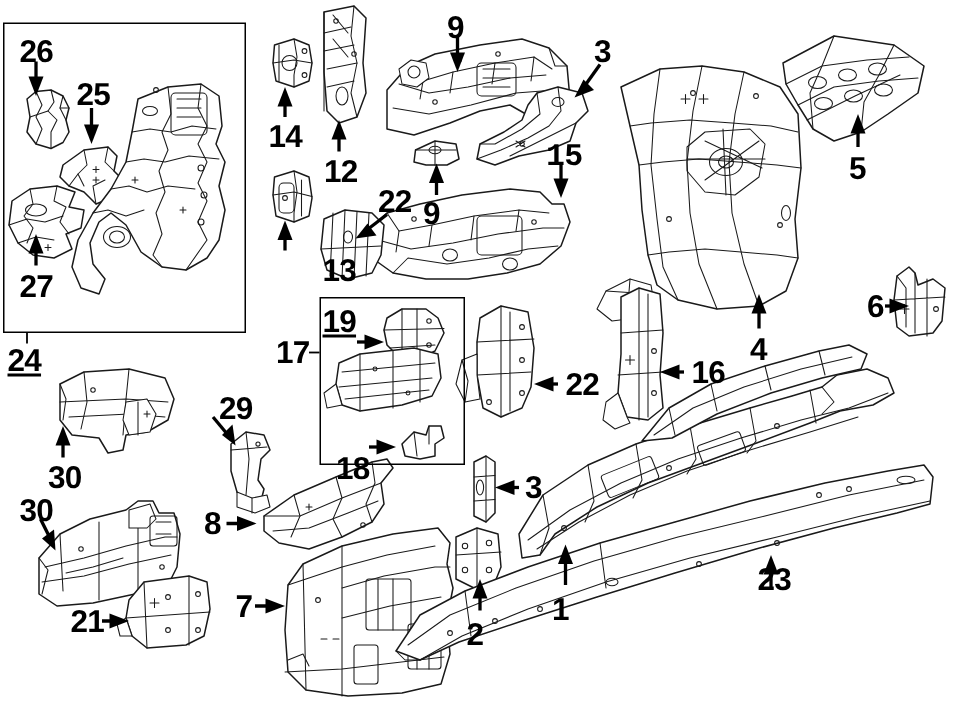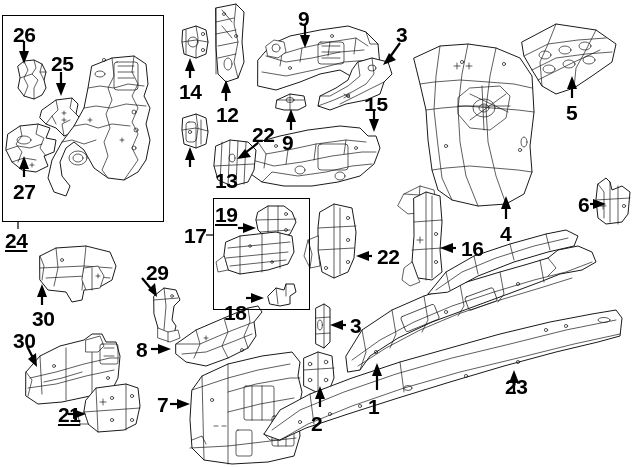--- a/index.html
+++ b/index.html
@@ -520,21 +520,21 @@
   <div class="callout" style="left:396px; top:24px;">3</div>
   <div class="callout" style="left:216px; top:104px;">12</div>
   <div class="callout" style="left:179px; top:170px;margin-left:36px;">13</div>
   <div class="callout" style="left:179px; top:81px;">14</div>
   <div class="callout" style="left:364px; top:95px;font-family:Liberation Mono, monospace;">15</div>
   <div class="callout" style="left:461px; top:238px;">16</div>
   <div class="callout" style="left:184px; top:225px;">17</div>
   <div class="callout" style="left:224px; top:288px;margin-top:14px;">18</div>
   <div class="callout" style="left:215px; top:204px;text-decoration:underline;">19</div>
   <div class="callout" style="left:13px; top:330px;">30</div>
-  <div class="callout" style="left:58px; top:404px;text-decoration:underline;">21</div>
+  <div class="callout" style="left:47px; top:404px;">21</div>
   <div class="callout" style="left:377px; top:246px;">22</div>
   <div class="callout" style="left:505px; top:376px;text-align:center;">23</div>
   <div class="callout" style="left:5px; top:230px;text-decoration:underline;">24</div>
   <div class="callout" style="left:51px; top:53px;">25</div>
   <div class="callout" style="left:13px; top:24px;text-align:center;">26</div>
   <div class="callout" style="left:13px; top:181px;">27</div>
   <div class="callout" style="left:252px; top:124px;">22</div>
   <div class="callout" style="left:146px; top:262px;">29</div>
   <div class="callout" style="left:32px; top:308px;">30</div>
 

